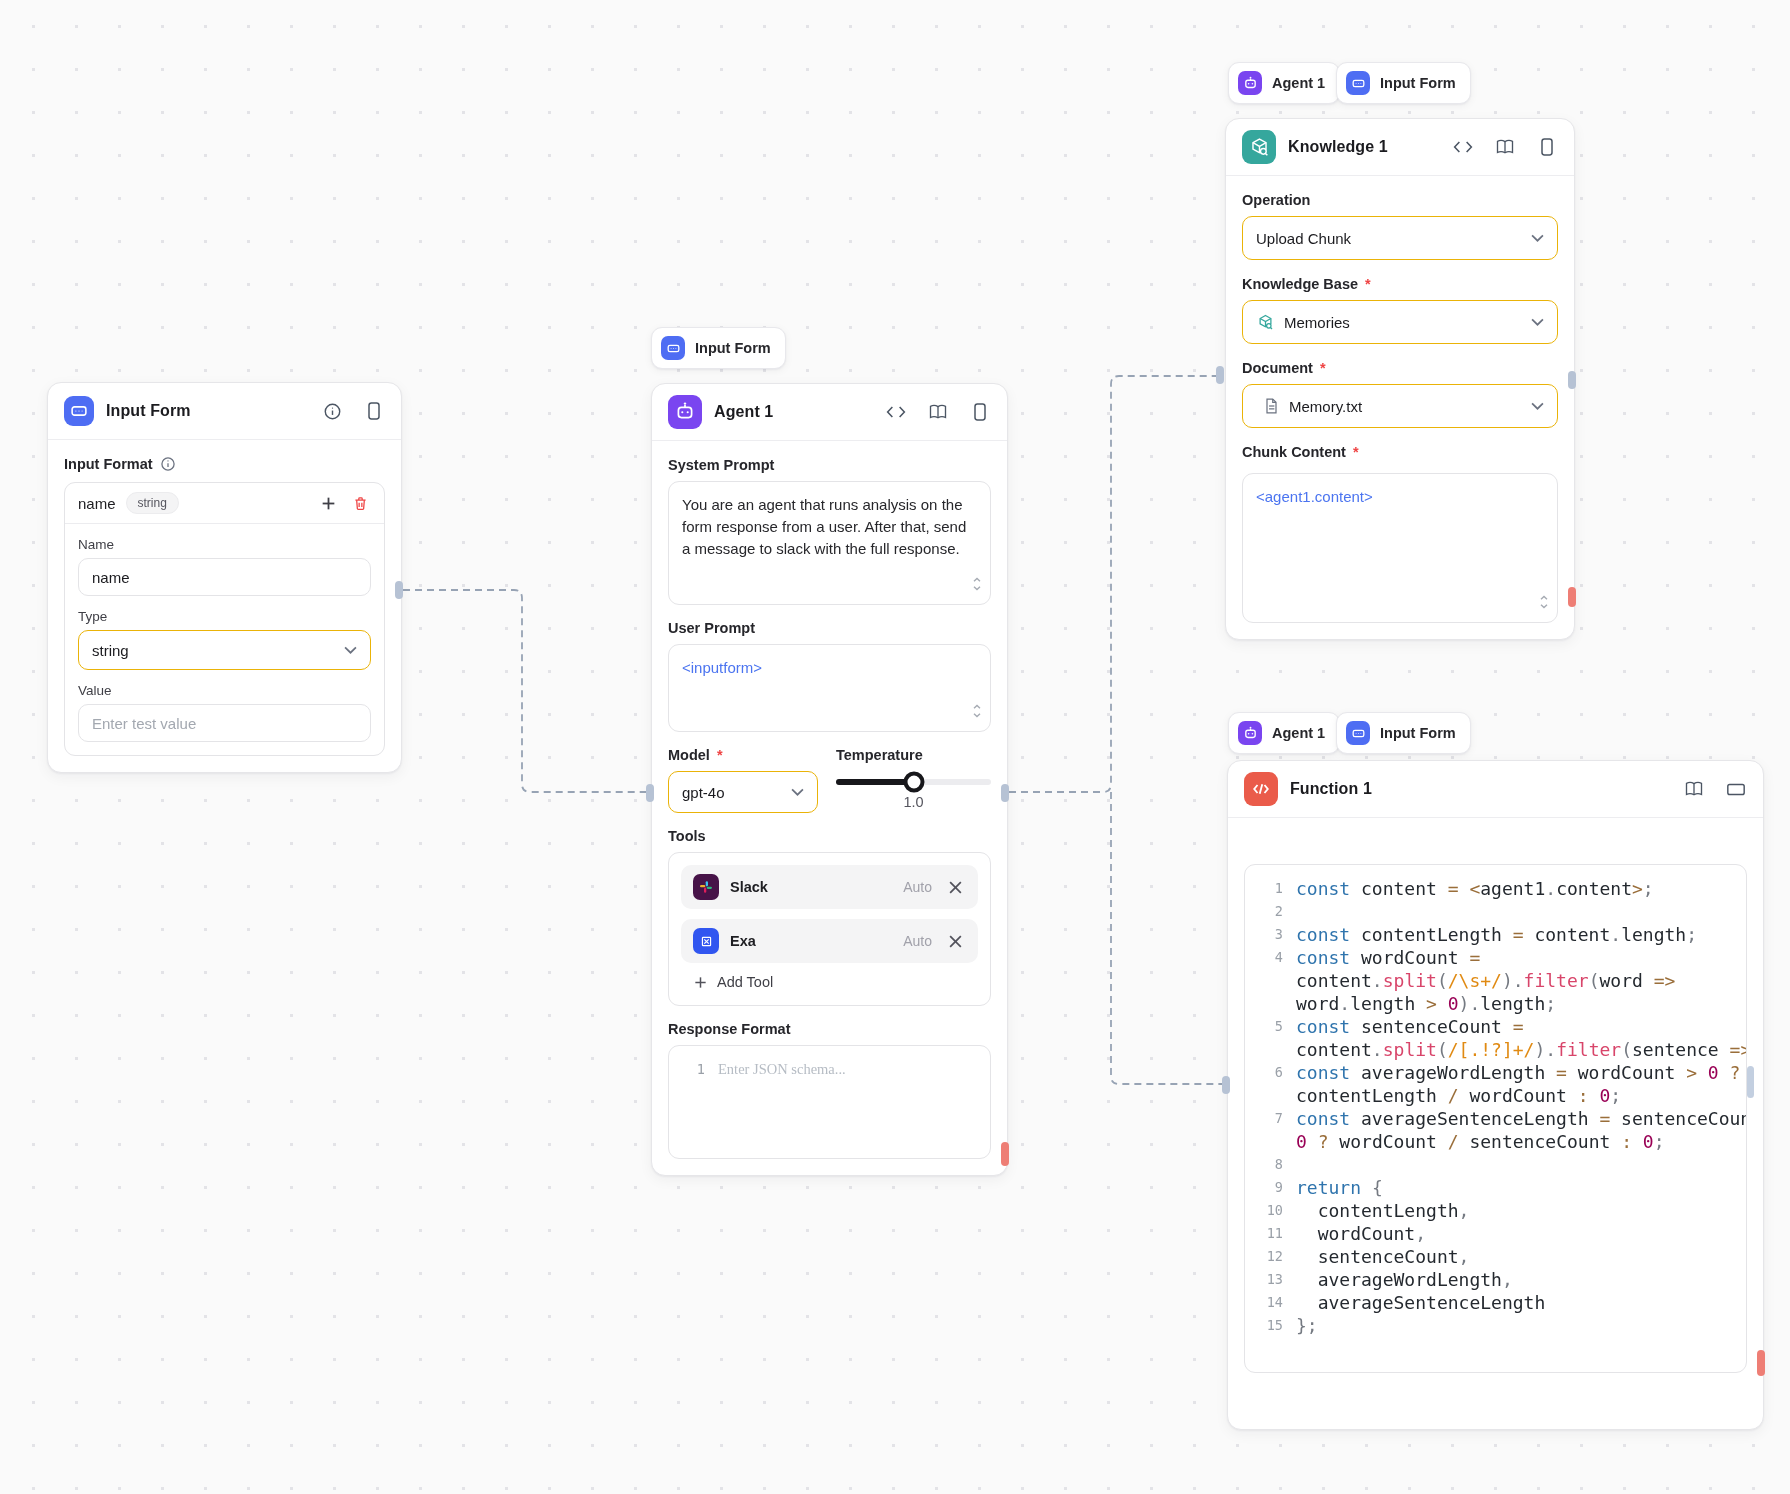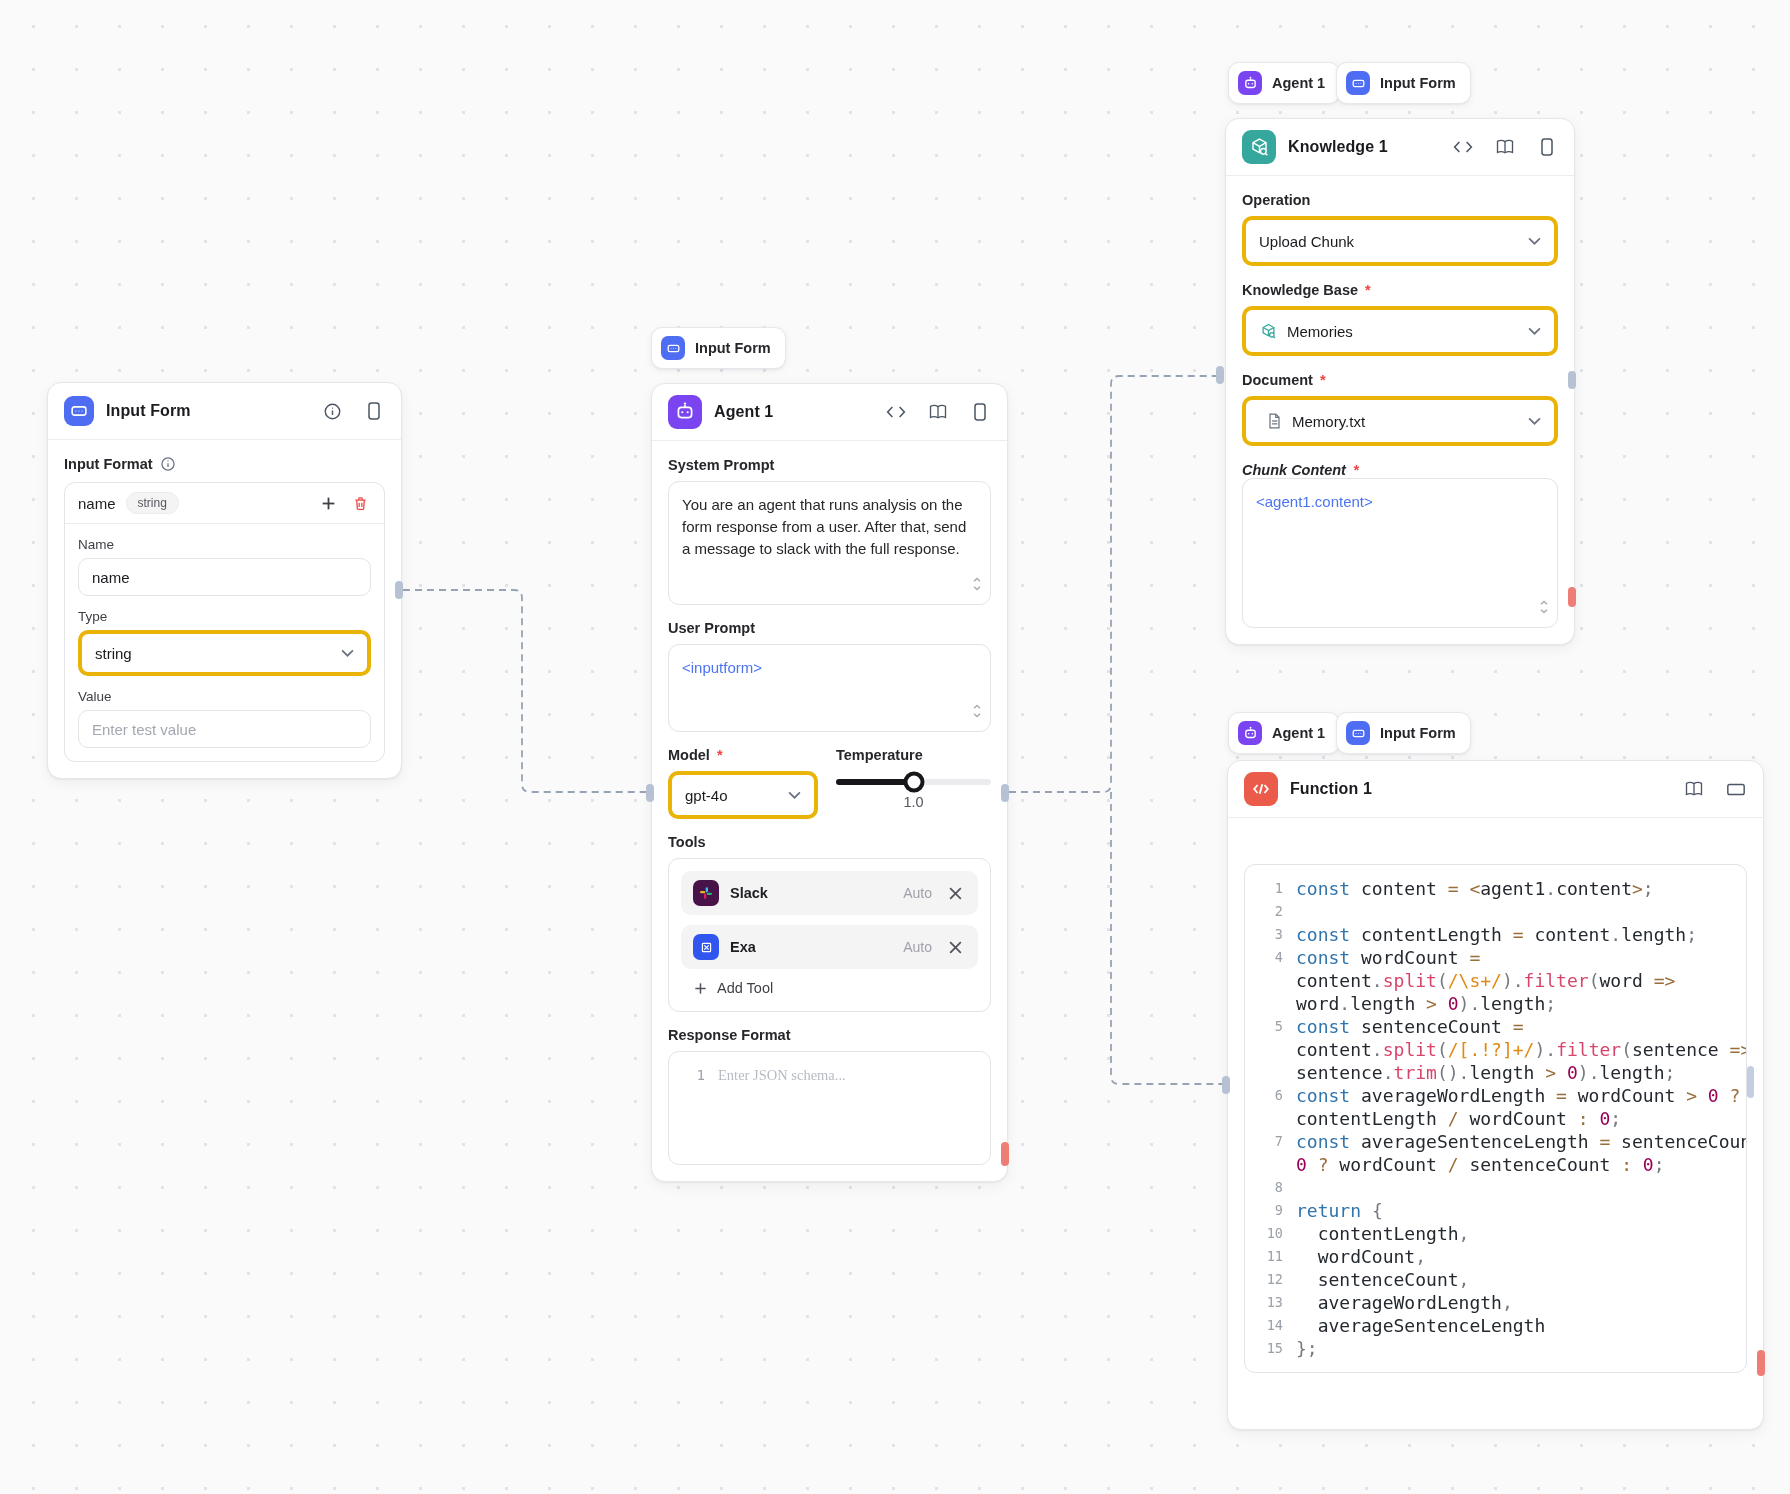--- a/index.html
+++ b/index.html
@@ -28,21 +28,21 @@
   .pill{position:absolute;display:flex;align-items:center;gap:10px;background:#fff;border:1px solid #e8e8ec;
     border-radius:11px;padding:8px 14px 8px 9px;box-shadow:0 1px 2px rgba(16,24,40,.05),0 2px 8px rgba(16,24,40,.05);cursor:pointer;}
   .pill span{font-size:14.5px;font-weight:600;color:#27272b;}
 
   .lbl{font-size:14.5px;font-weight:700;color:#26262b;display:flex;align-items:center;gap:7px;}
   .sublbl{font-size:13.5px;font-weight:500;color:#3f3f46;}
   .req::after{content:" *";color:#ef4444;font-weight:700;}
   .inp{height:38px;border:1px solid #e4e4e7;border-radius:10px;background:#fff;display:flex;align-items:center;
     padding:0 13px;font-size:15px;color:#1b1b1f;font-family:"Liberation Sans",sans-serif;width:100%;box-sizing:border-box;outline:none;}
   input.inp::placeholder{color:#a3a8b0;}
-  .sel{height:40px;border:4px solid #eab308;border-radius:10px;background:#fff;display:flex;align-items:center;gap:9px;
+  .sel{height:40px;border:1px solid #eab308;border-radius:10px;background:#fff;display:flex;align-items:center;gap:9px;
     padding:0 13px;font-size:15px;color:#1b1b1f;cursor:pointer;}
   .sel .grow{flex:1;}
   .ta{position:relative;border:1px solid #e4e4e7;border-radius:11px;background:#fff;padding:12px 13px;
     font-size:15px;line-height:22px;color:#27272b;cursor:text;box-sizing:border-box;}
   .tmpl{color:#4b74f0;}
   .chip{background:#f4f4f5;border:1px solid #ececee;color:#55555e;font-size:12px;border-radius:999px;padding:3px 11px;}
   .rsz{position:absolute;right:8px;bottom:7px;color:#a6abb3;}
 
   .group{border:1px solid #e4e4e7;border-radius:11px;}
   .group-row{display:flex;align-items:center;gap:10px;padding:9px 13px;border-bottom:1px solid #ececef;}
@@ -402,21 +402,21 @@
             <path d="M11.5 2.5v4h4"></path>
             <line x1="7" y1="11" x2="13.5" y2="11"></line>
             <line x1="7" y1="14.5" x2="13.5" y2="14.5"></line>
           </svg>
         <span class="grow">Memory.txt</span>
         <svg width="13" height="8" viewBox="0 0 12 7" fill="none" stroke="#6b7280" stroke-width="1.6">
             <polyline points="1 1 6 6 11 1"></polyline>
           </svg>
       </div>
 
-      <div class="lbl req" style="margin:16px 0 0;font-style:italic;">Chunk Content</div>
+      <div class="lbl req" style="margin:16px 0 13px;">Chunk Content</div>
       <div class="ta" style="height:150px;">
         <span class="tmpl">&lt;agent1.content&gt;</span>
         <span class="rsz">
           <svg width="10" height="14" viewBox="0 0 10 14" fill="none" stroke="currentColor" stroke-width="1.4">
               <polyline points="2 4.2 5 1.4 8 4.2"></polyline>
               <polyline points="2 9.8 5 12.6 8 9.8"></polyline>
             </svg>
         </span>
       </div>
     </div>
@@ -497,24 +497,20 @@
               <span class="ln"></span>
               <span class="cl"><span class="t-p">word</span><span class="t-u">.</span><span class="t-p">length </span><span class="t-o">&gt;</span><span class="t-p"> </span><span class="t-m">0</span><span class="t-u">).</span><span class="t-p">length</span><span class="t-u">;</span></span>
             </div>
             <div class="code-row">
               <span class="ln">5</span>
               <span class="cl"><span class="t-k">const</span><span class="t-p"> sentenceCount </span><span class="t-o">=</span></span>
             </div>
             <div class="code-row">
               <span class="ln"></span>
               <span class="cl"><span class="t-p">content</span><span class="t-u">.</span><span class="t-f">split</span><span class="t-u">(</span><span class="t-r">/[.!?]+/</span><span class="t-u">).</span><span class="t-f">filter</span><span class="t-u">(</span><span class="t-p">sentence </span><span class="t-o">=&gt;</span></span>
-            </div>
-            <div class="code-row">
-              <span class="ln"></span>
-              <span class="cl"><span class="t-p">sentence</span><span class="t-u">.</span><span class="t-f">trim</span><span class="t-u">().</span><span class="t-p">length </span><span class="t-o">&gt;</span><span class="t-p"> </span><span class="t-m">0</span><span class="t-u">).</span><span class="t-p">length</span><span class="t-u">;</span></span>
             </div>
             <div class="code-row">
               <span class="ln">6</span>
               <span class="cl"><span class="t-k">const</span><span class="t-p"> averageWordLength </span><span class="t-o">=</span><span class="t-p"> wordCount </span><span class="t-o">&gt;</span><span class="t-p"> </span><span class="t-m">0</span><span class="t-p"> </span><span class="t-o">?</span></span>
             </div>
             <div class="code-row">
               <span class="ln"></span>
               <span class="cl"><span class="t-p">contentLength </span><span class="t-o">/</span><span class="t-p"> wordCount </span><span class="t-o">:</span><span class="t-p"> </span><span class="t-m">0</span><span class="t-u">;</span></span>
             </div>
             <div class="code-row">

